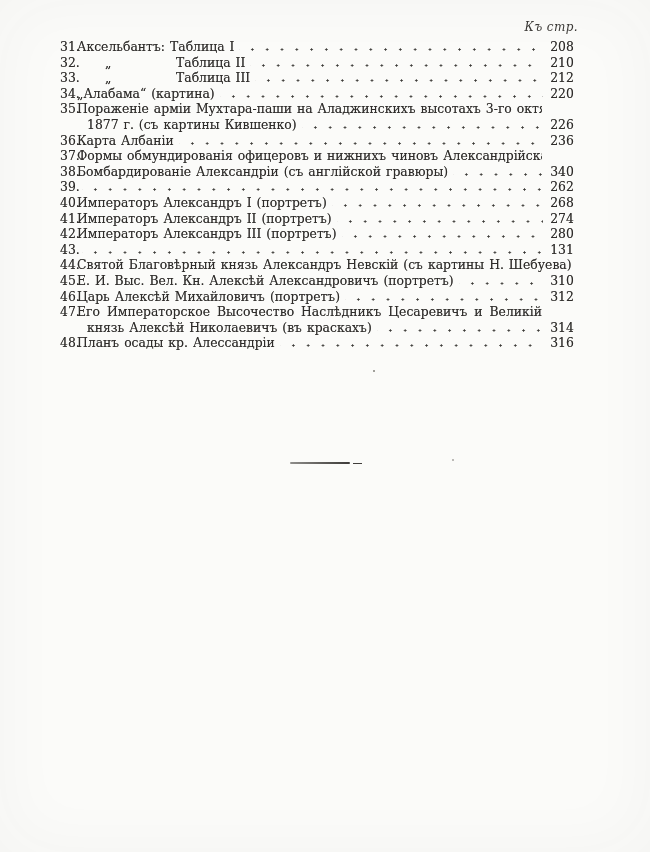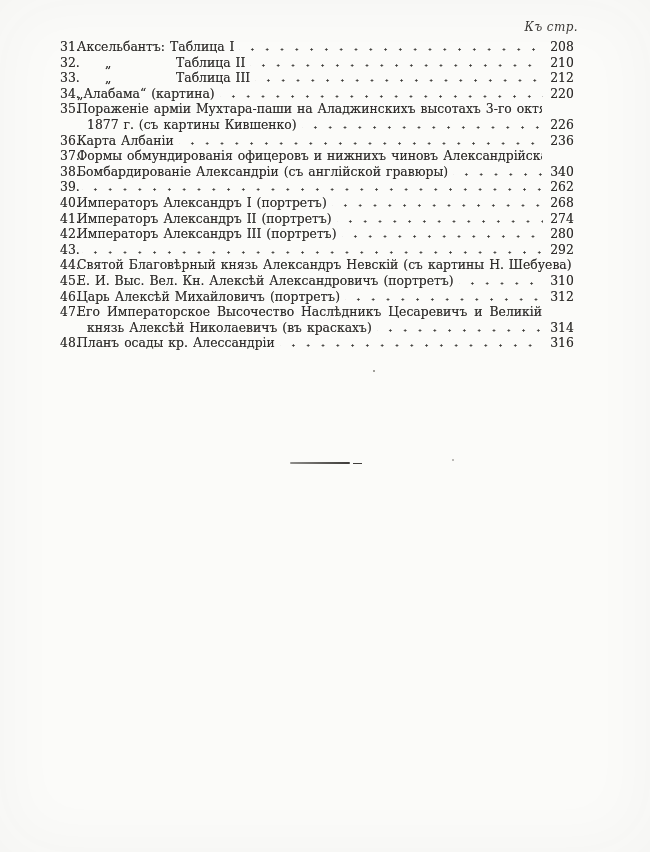--- a/index.html
+++ b/index.html
@@ -181,21 +181,21 @@
       </div>
       <div class="row">
         <span class="num">42.</span>
         <span class="title">Императоръ Александръ III (портретъ)</span>
         <span class="leader"></span>
         <span class="pg">280</span>
       </div>
       <div class="row">
         <span class="num">43.</span>
         <span class="leader"></span>
-        <span class="pg">292</span>
+        <span class="pg">131</span>
       </div>
       <div class="row">
         <span class="num">44.</span>
         <span class="title">Святой Благовѣрный князь Александръ Невскій (съ картины Н. Шебуева)</span>
         <span class="leader"></span>
       </div>
       <div class="row">
         <span class="num">45.</span>
         <span class="title">Е. И. Выс. Вел. Кн. Алексѣй Александровичъ (портретъ)</span>
         <span class="leader"></span>

